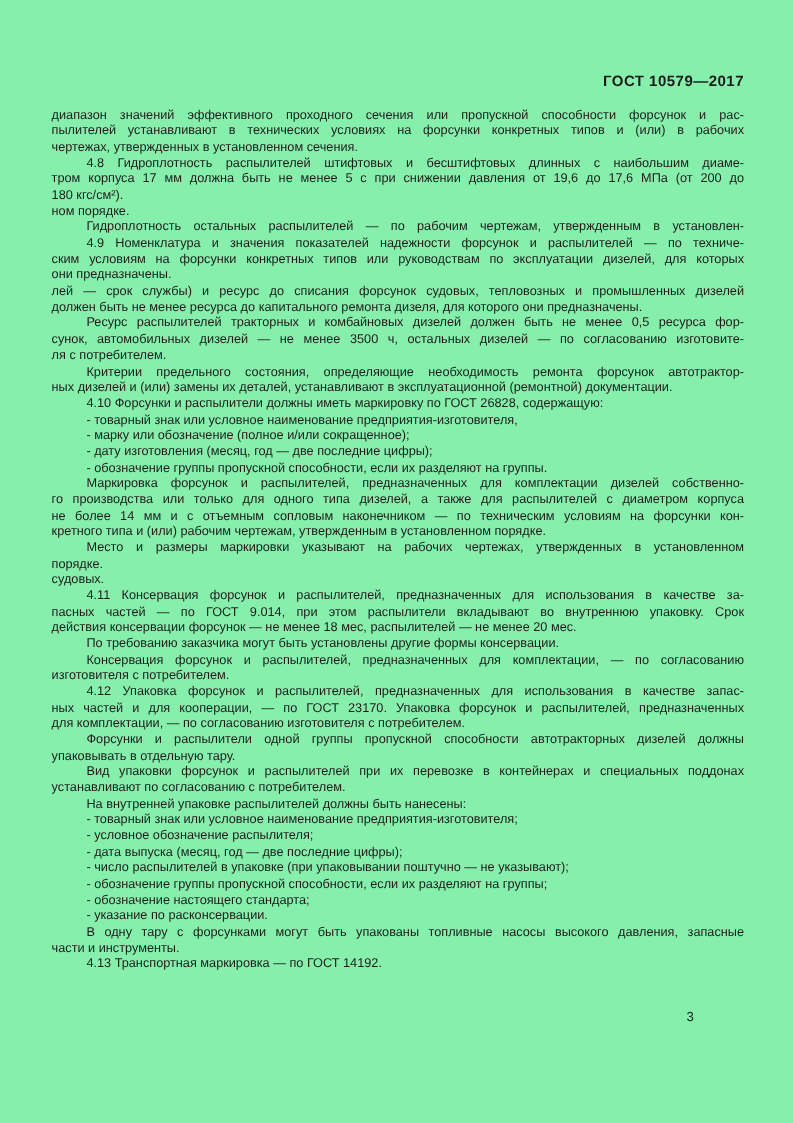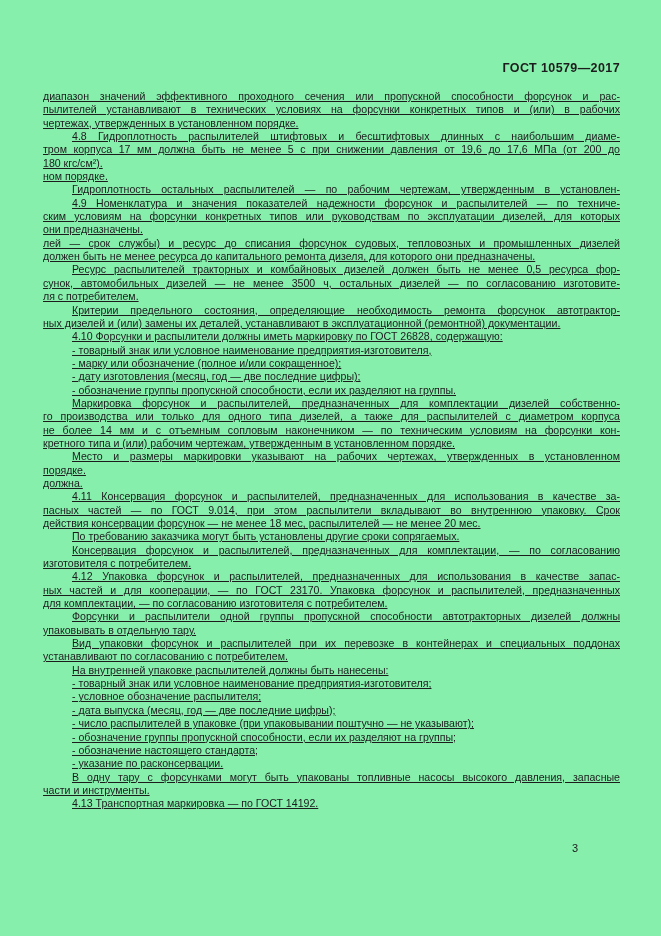--- a/index.html
+++ b/index.html
@@ -25,21 +25,20 @@
     letter-spacing: 0.4px;
     white-space: nowrap;
   }
   .body-text {
     position: absolute;
     left: 43px;
     top: 90px;
     width: 577px;
     font-size: 10.6px;
     line-height: 13.34px;
-    text-decoration: underline;
   }
   .para { margin: 0; }
   .line { min-height: 13.34px; }
   .line.just {
     text-align: justify;
     text-align-last: justify;
   }
   .line.ind { text-indent: 29px; }
   .page-num {
     position: absolute;
@@ -51,21 +50,21 @@
 </head>
 <body>
 
 <div class="page">
   <div class="doc-header">ГОСТ 10579—2017</div>
 
   <div class="body-text">
       <div class="para">
         <div class="line just">диапазон значений эффективного проходного сечения или пропускной способности форсунок и рас-</div>
         <div class="line just">пылителей устанавливают в технических условиях на форсунки конкретных типов и (или) в рабочих</div>
-        <div class="line">чертежах, утвержденных в установленном порядке.</div>
+        <div class="line">чертежах, утвержденных в установленном сечения.</div>
       </div>
       <div class="para">
         <div class="line just ind">4.8 Гидроплотность распылителей штифтовых и бесштифтовых длинных с наибольшим диаме-</div>
         <div class="line just">тром корпуса 17 мм должна быть не менее 5 с при снижении давления от 19,6 до 17,6 МПа (от 200 до</div>
         <div class="line">180 кгс/см²).</div>
       </div>
       <div class="para">
         <div class="line">ном порядке.</div>
         <div class="line just ind">Гидроплотность остальных распылителей — по рабочим чертежам, утвержденным в установлен-</div>
       </div>
@@ -106,29 +105,29 @@
         <div class="line just ind">Маркировка форсунок и распылителей, предназначенных для комплектации дизелей собственно-</div>
         <div class="line just">го производства или только для одного типа дизелей, а также для распылителей с диаметром корпуса</div>
         <div class="line just">не более 14 мм и с отъемным сопловым наконечником — по техническим условиям на форсунки кон-</div>
         <div class="line">кретного типа и (или) рабочим чертежам, утвержденным в установленном порядке.</div>
       </div>
       <div class="para">
         <div class="line just ind">Место и размеры маркировки указывают на рабочих чертежах, утвержденных в установленном</div>
         <div class="line">порядке.</div>
       </div>
       <div class="para">
-        <div class="line">должна.</div>
+        <div class="line">судовых.</div>
       </div>
       <div class="para">
         <div class="line just ind">4.11 Консервация форсунок и распылителей, предназначенных для использования в качестве за-</div>
         <div class="line just">пасных частей — по ГОСТ 9.014, при этом распылители вкладывают во внутреннюю упаковку. Срок</div>
         <div class="line">действия консервации форсунок — не менее 18 мес, распылителей — не менее 20 мес.</div>
       </div>
       <div class="para">
-        <div class="line ind">По требованию заказчика могут быть установлены другие сроки сопрягаемых.</div>
+        <div class="line ind">По требованию заказчика могут быть установлены другие формы консервации.</div>
       </div>
       <div class="para">
         <div class="line just ind">Консервация форсунок и распылителей, предназначенных для комплектации, — по согласованию</div>
         <div class="line">изготовителя с потребителем.</div>
       </div>
       <div class="para">
         <div class="line just ind">4.12 Упаковка форсунок и распылителей, предназначенных для использования в качестве запас-</div>
         <div class="line just">ных частей и для кооперации, — по ГОСТ 23170. Упаковка форсунок и распылителей, предназначенных</div>
         <div class="line">для комплектации, — по согласованию изготовителя с потребителем.</div>
       </div>

